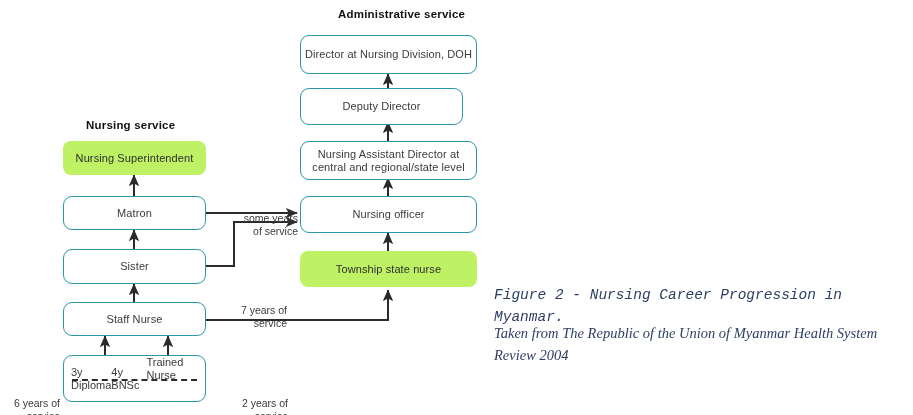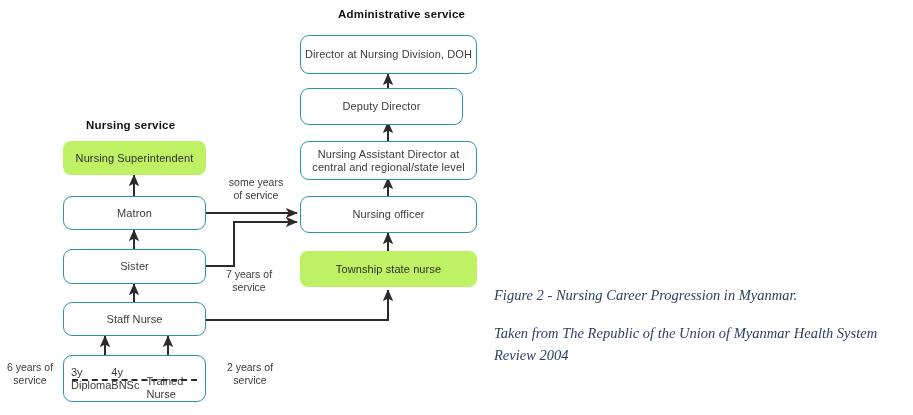--- a/index.html
+++ b/index.html
@@ -53,22 +53,23 @@
     font-weight: bold;
     color: #111111;
     letter-spacing: 0.2px;
     white-space: nowrap;
   }
   .edge-label {
     position: absolute;
     font-size: 10.5px;
     line-height: 13px;
     color: #3b3b3b;
-    text-align: center;
+    text-align: right;
     white-space: pre-line;
+    margin-top: 36px;
   }
   .split-box {
     position: absolute;
     box-sizing: border-box;
     border: 1.4px solid #2c96a8;
     border-radius: 9px;
     background: #ffffff;
     display: flex;
     overflow: hidden;
   }
@@ -76,21 +77,21 @@
     flex: 1 1 50%;
     display: flex;
     align-items: center;
     justify-content: space-around;
     padding: 0 7px;
     box-sizing: border-box;
   }
   .split-bottom {
     flex: 1 1 50%;
     display: flex;
-    align-items: flex-end;
+    align-items: flex-start;
     justify-content: center;
   }
   .split-top span, .split-bottom span {
     font-size: 11px;
     color: #3b3b3b;
     line-height: 13px;
   }
   .dash-divider {
     position: absolute;
     left: 8px;
@@ -178,17 +179,17 @@
 
   <div class="edge-label" style="left:211px; top:268px; width:76px;">7 years of
 service</div>
 
   <div class="edge-label" style="left:0px; top:361px; width:60px;">6 years of
 service</div>
 
   <div class="edge-label" style="left:212px; top:361px; width:76px;">2 years of
 service</div>
 
-  <div class="caption" style="left:494px; top:284px; width:412px;">Figure 2 - Nursing Career Progression in Myanmar.</div>
+  <div class="caption" style="left:494px; top:284px; width:412px;font-family:Liberation Mono, monospace;">Figure 2 - Nursing Career Progression in Myanmar.</div>
 
   <div class="caption" style="left:494px; top:322px; width:412px;">Taken from The Republic of the Union of Myanmar Health System Review 2004</div>
 
 </div>
 
 </body></html>

